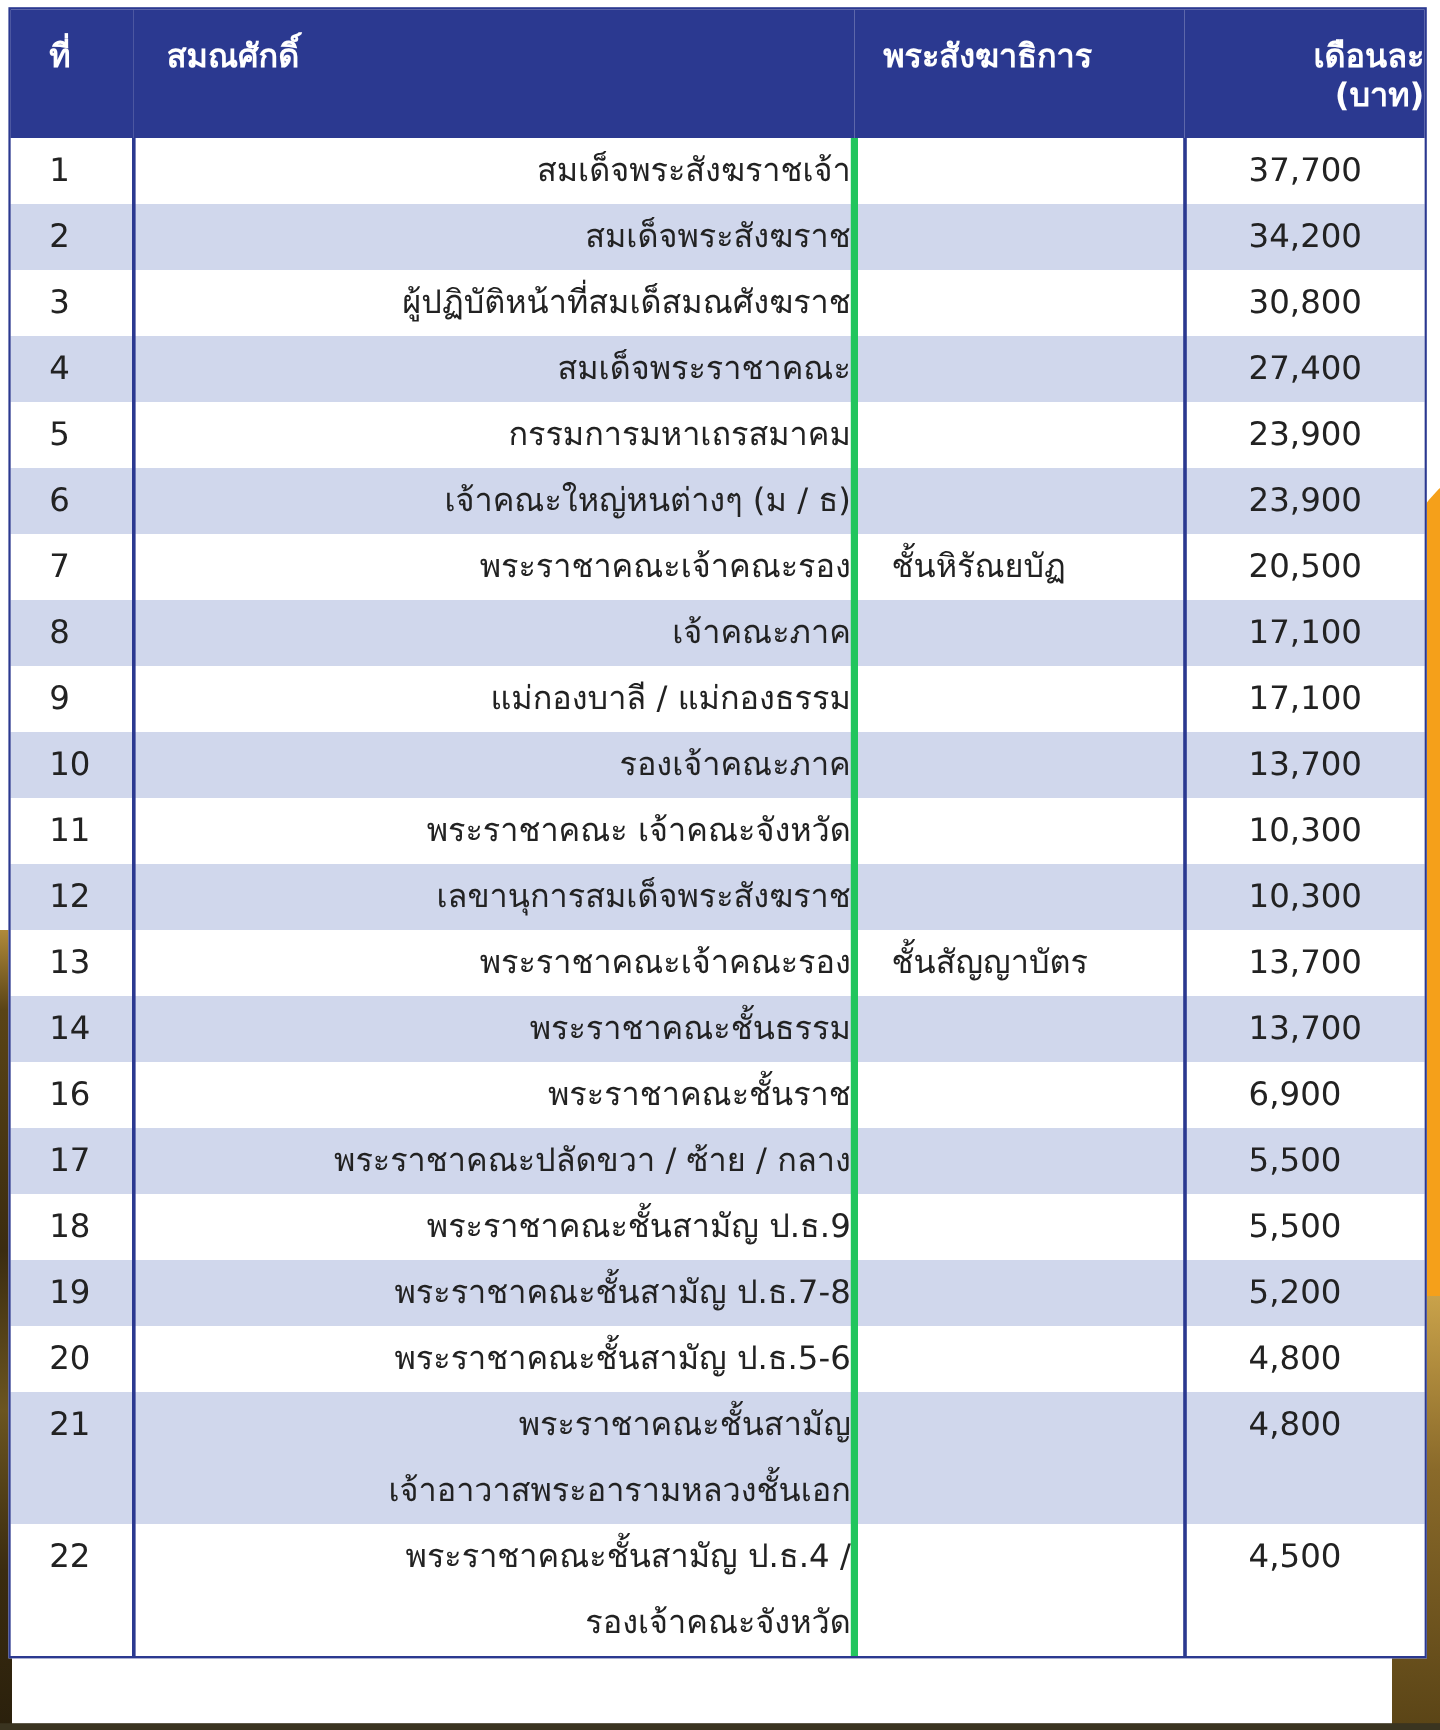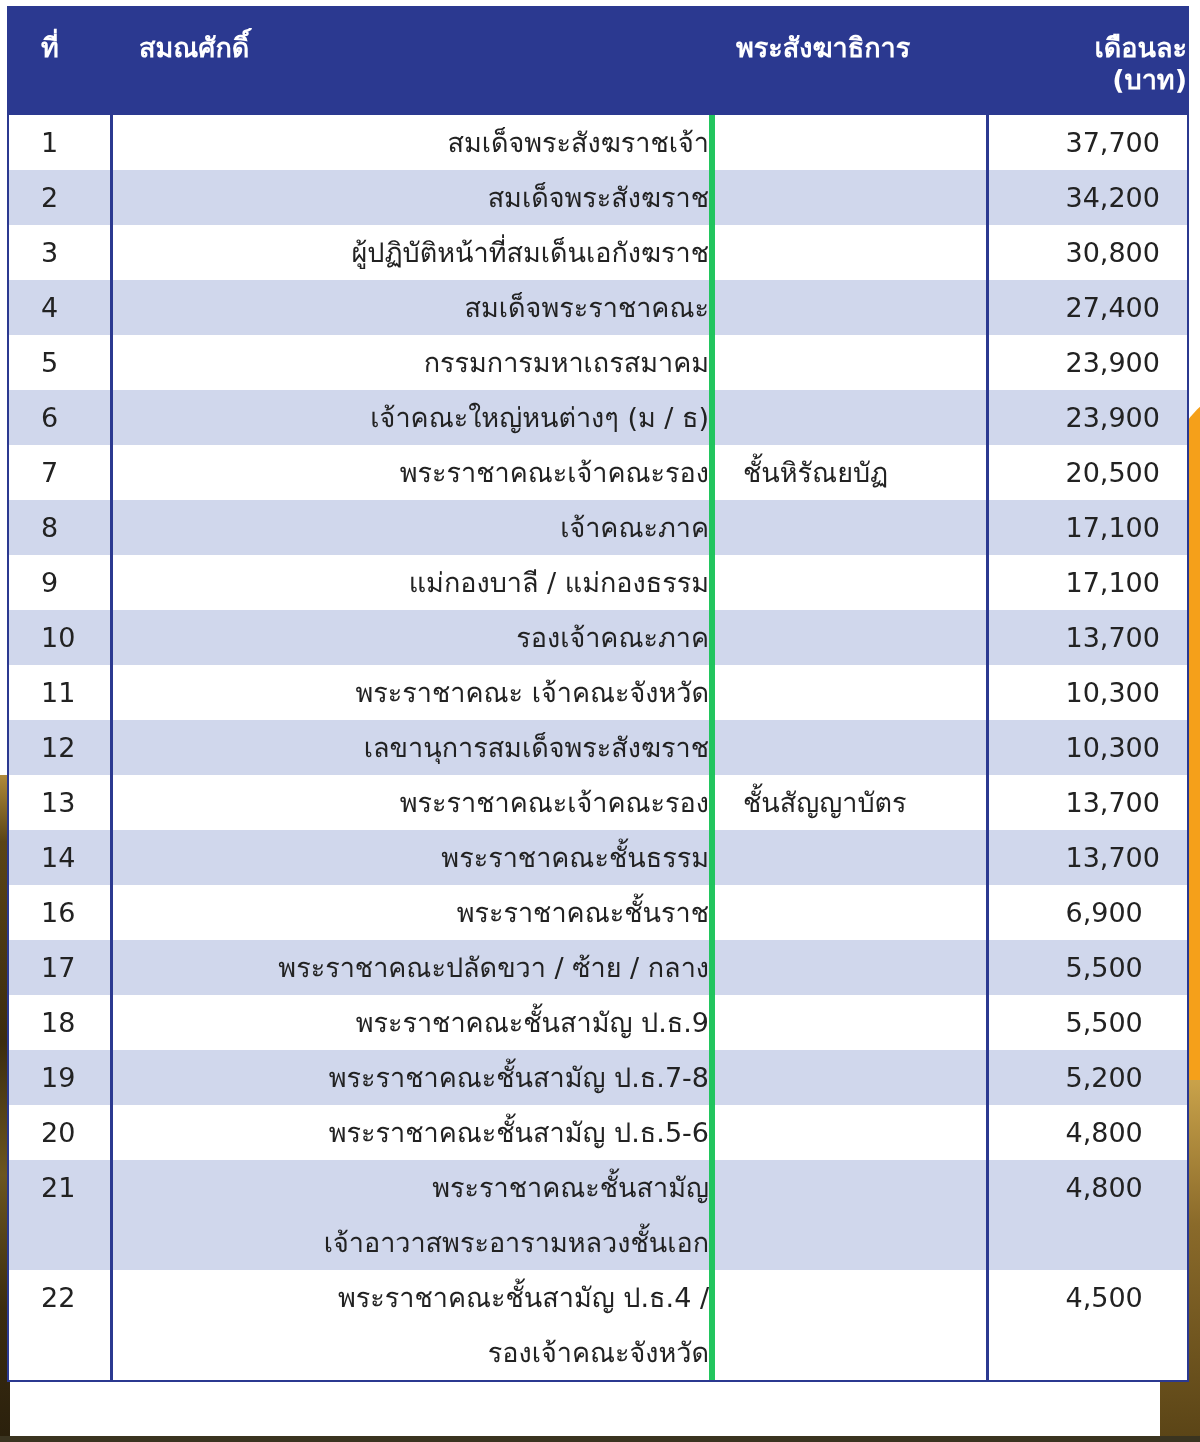--- a/index.html
+++ b/index.html
@@ -97,21 +97,21 @@
       vertical-align: top;
       line-height: 55px;
     }
     tbody tr:nth-child(even) td { background: #d0d7ec; }
     tbody tr:nth-child(odd) td { background: #ffffff; }
     tbody tr.tall td { height: 110px; }
 
     td.col-no { padding-left: 32px; border-right: 3px solid #2b3990; }
     td.col-rank { padding-left: 28px; border-right: 6px solid #22c55e; }
     td.col-admin { padding-left: 28px; border-right: 3px solid #2b3990; }
-    td.col-amount { padding-left: 77px; }
+    td.col-amount { padding-left: 52px; }
 
     .rank-line { display: block; text-align: right; }
   </style>
 </head>
 <body>
 
 <div class="bg-left"></div>
 <div class="bg-right">
   <div class="orange"></div>
   <div class="gold"></div>
@@ -150,21 +150,21 @@
           <td class="col-no">2</td>
           <td class="col-rank">
             <span class="rank-line">สมเด็จพระสังฆราช</span>
           </td>
           <td class="col-admin"></td>
           <td class="col-amount">34,200</td>
         </tr>
         <tr>
           <td class="col-no">3</td>
           <td class="col-rank">
-            <span class="rank-line">ผู้ปฏิบัติหน้าที่สมเด็นเอกังฆราช</span>
+            <span class="rank-line">ผู้ปฏิบัติหน้าที่สมเด็สมณศังฆราช</span>
           </td>
           <td class="col-admin"></td>
           <td class="col-amount">30,800</td>
         </tr>
         <tr>
           <td class="col-no">4</td>
           <td class="col-rank">
             <span class="rank-line">สมเด็จพระราชาคณะ</span>
           </td>
           <td class="col-admin"></td>

